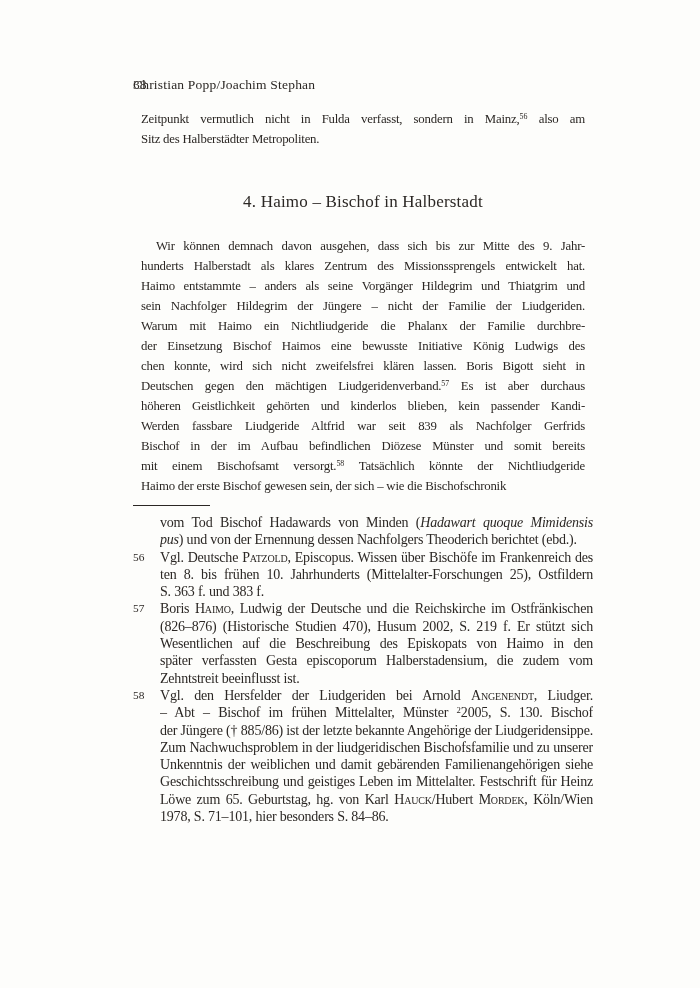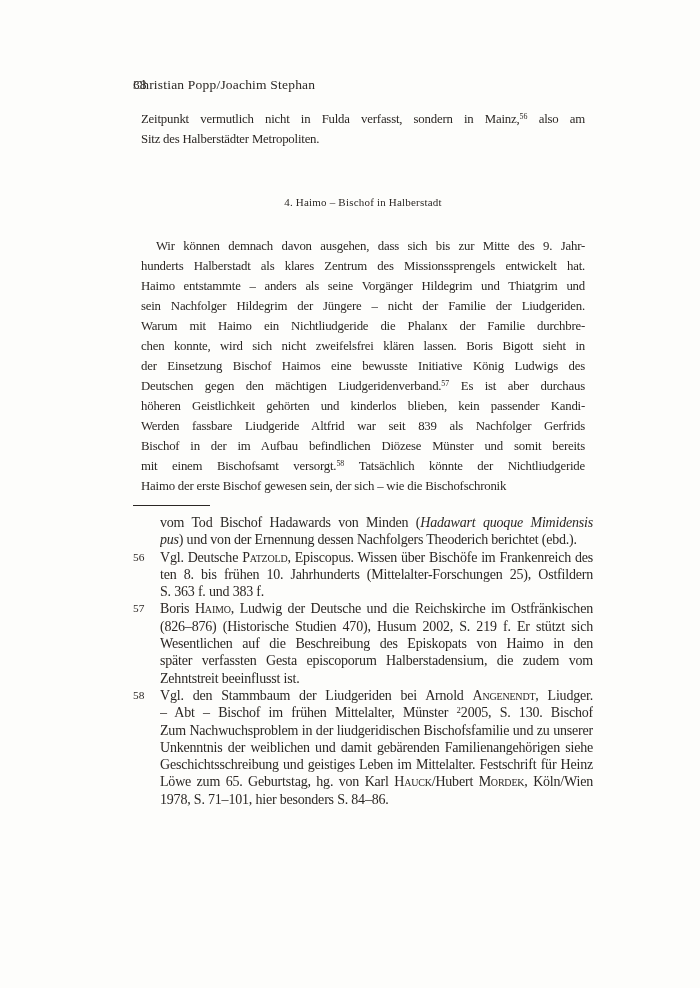--- a/index.html
+++ b/index.html
@@ -16,21 +16,21 @@
     overflow:hidden;
   }
   .content{position:absolute;left:133px;top:16px;width:460px;}
   .header{position:relative;margin-top:61px;height:17px;font-size:13.5px;}
   .page-number{position:absolute;left:0;top:0;}
   .running-title{letter-spacing:0.2px;}
   .para{margin:8px;}
   .intro{margin-top:15px;}
   .section-heading{
     margin:43px 0 0 0;
-    font-size:11px;font-weight:normal;
+    font-size:17px;font-weight:normal;
     text-align:center;height:20px;line-height:20px;
     letter-spacing:0.2px;
   }
   .bodypara{margin-top:24px;}
   .line{
     font-size:12.8px;letter-spacing:-0.2px;
     line-height:20px;height:20px;
     text-align:justify;text-align-last:justify;
     overflow:hidden;
   }
@@ -71,22 +71,22 @@
       </div>
 
     <h2 class="section-heading">4. Haimo – Bischof in Halberstadt</h2>
 
     <div class="para bodypara">
         <div class="line indent"><span>Wir können demnach davon ausgehen, dass sich bis zur Mitte des 9. Jahr-</span></div>
         <div class="line"><span>hunderts Halberstadt als klares Zentrum des Missionssprengels entwickelt hat.</span></div>
         <div class="line"><span>Haimo entstammte – anders als seine Vorgänger Hildegrim und Thiatgrim und</span></div>
         <div class="line"><span>sein Nachfolger Hildegrim der Jüngere – nicht der Familie der Liudgeriden.</span></div>
         <div class="line"><span>Warum mit Haimo ein Nichtliudgeride die Phalanx der Familie durchbre-</span></div>
+        <div class="line"><span>der Einsetzung Bischof Haimos eine bewusste Initiative König Ludwigs des</span></div>
         <div class="line"><span>chen konnte, wird sich nicht zweifelsfrei klären lassen. Boris Bigott sieht in</span></div>
-        <div class="line"><span>der Einsetzung Bischof Haimos eine bewusste Initiative König Ludwigs des</span></div>
         <div class="line"><span>Deutschen gegen den mächtigen Liudgeridenverband.</span><span class="sup">57</span><span> Es ist aber durchaus</span></div>
         <div class="line"><span>höheren Geistlichkeit gehörten und kinderlos blieben, kein passender Kandi-</span></div>
         <div class="line"><span>Werden fassbare Liudgeride Altfrid war seit 839 als Nachfolger Gerfrids</span></div>
         <div class="line"><span>Bischof in der im Aufbau befindlichen Diözese Münster und somit bereits</span></div>
         <div class="line"><span>mit einem Bischofsamt versorgt.</span><span class="sup">58</span><span> Tatsächlich könnte der Nichtliudgeride</span></div>
         <div class="line last"><span>Haimo der erste Bischof gewesen sein, der sich – wie die Bischofschronik</span></div>
       </div>
 
     <div class="fn-rule"></div>
 
@@ -105,22 +105,23 @@
           <div class="fn">
             <span class="num">57</span>
             <div class="line"><span>Boris </span><span class="sc">Haimo</span><span>, Ludwig der Deutsche und die Reichskirche im Ostfränkischen Reich</span></div>
             <div class="line"><span>(826–876) (Historische Studien 470), Husum 2002, S. 219 f. Er stützt sich dabei im</span></div>
             <div class="line"><span>Wesentlichen auf die Beschreibung des Episkopats von Haimo in den wesentlich</span></div>
             <div class="line"><span>später verfassten Gesta episcoporum Halberstadensium, die zudem vom Hersfelder</span></div>
             <div class="line last"><span>Zehntstreit beeinflusst ist.</span></div>
           </div>
           <div class="fn">
             <span class="num">58</span>
-            <div class="line"><span>Vgl. den Stammbaum der Liudgeriden bei Arnold </span><span class="sc">Angenendt</span><span>, Liudger. Missionar</span></div>
+            <div class="line"><span>Vgl. den Hersfelder der Liudgeriden bei Arnold </span><span class="sc">Angenendt</span><span>, Liudger. Missionar</span></div>
             <div class="line"><span>– Abt – Bischof im frühen Mittelalter, Münster </span><span class="sup">2</span><span>2005, S. 130. Bischof Hildegrim</span></div>
+            <div class="line"><span>der Jüngere († 885/86) ist der letzte bekannte Angehörige der Liudgeridensippe.</span></div>
             <div class="line"><span>Zum Nachwuchsproblem in der liudgeridischen Bischofsfamilie und zu unserer</span></div>
             <div class="line"><span>Unkenntnis der weiblichen und damit gebärenden Familienangehörigen siehe Karl</span></div>
             <div class="line"><span>Geschichtsschreibung und geistiges Leben im Mittelalter. Festschrift für Heinz</span></div>
             <div class="line"><span>Löwe zum 65. Geburtstag, hg. von Karl </span><span class="sc">Hauck</span><span>/Hubert </span><span class="sc">Mordek</span><span>, Köln/Wien</span></div>
             <div class="line last"><span>1978, S. 71–101, hier besonders S. 84–86.</span></div>
           </div>
         </div>
     </div>
 
   </div>

